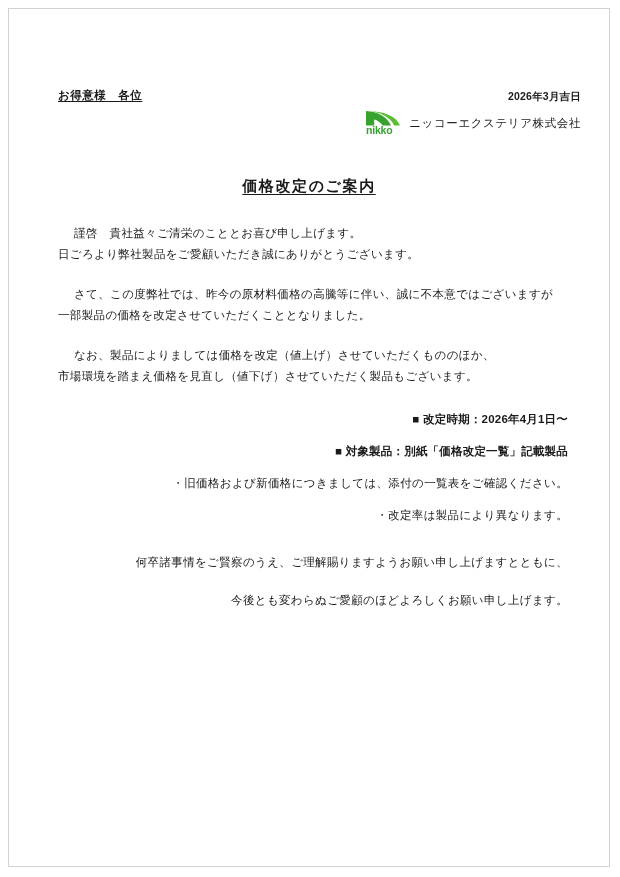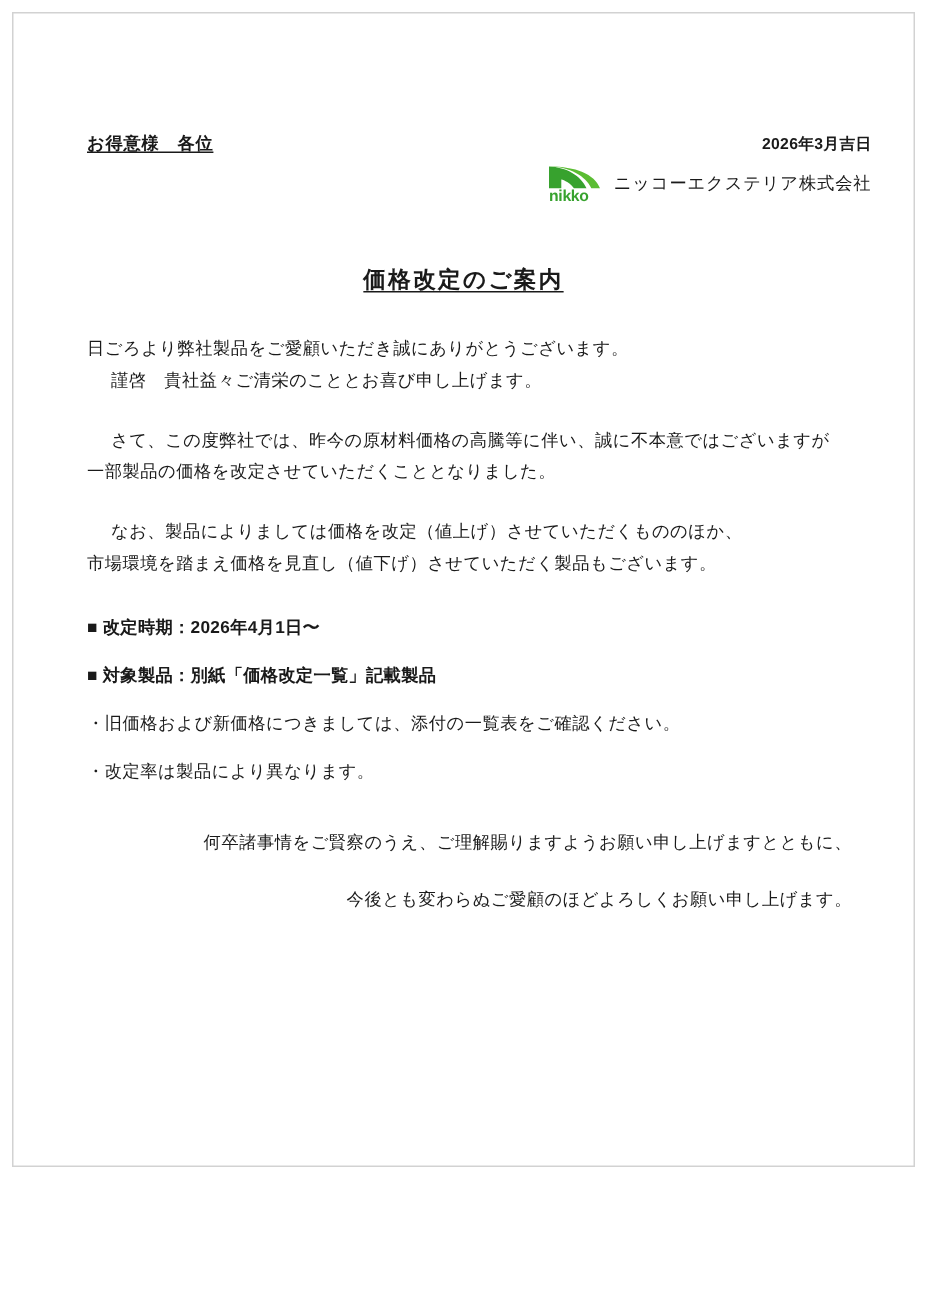--- a/index.html
+++ b/index.html
@@ -14,21 +14,21 @@
     color: #1a1a1a;
     overflow: hidden;
   }
 
   
   .page {
     position: absolute;
     left: 8px;
     top: 8px;
     width: 602px;
-    height: 770px;
+    height: 859px;
     background: #ffffff;
     border: 1px solid #d2d2d2;
     box-sizing: border-box;
   }
 
   .page-inner {
     position: relative;
     width: 100%;
     height: 100%;
   }
@@ -126,20 +126,21 @@
   .para .line {
     display: block;
     white-space: pre;
   }
   .para .line.indent {
     text-indent: 16px;
   }
 
   .notes {
     margin-top: 24px;
+    text-align: right;
   }
   .note-item {
     display: block;
     white-space: pre;
     margin-bottom: 16px;
     font-size: 11.5px;
     line-height: 16px;
   }
   .note-item.strong {
     font-weight: bold;
@@ -195,22 +196,22 @@
       </div>
     </div>
 
     <div class="doc-title">
       <span>価格改定のご案内</span>
     </div>
 
     <div class="body-area">
 
       <p class="para">
+        <span class="line indent">謹啓　貴社益々ご清栄のこととお喜び申し上げます。</span>
         <span class="line">日ごろより弊社製品をご愛顧いただき誠にありがとうございます。</span>
-        <span class="line indent">謹啓　貴社益々ご清栄のこととお喜び申し上げます。</span>
       </p>
 
       <p class="para">
         <span class="line indent">さて、この度弊社では、昨今の原材料価格の高騰等に伴い、誠に不本意ではございますが</span>
         <span class="line">一部製品の価格を改定させていただくこととなりました。</span>
       </p>
 
       <p class="para">
         <span class="line indent">なお、製品によりましては価格を改定（値上げ）させていただくもののほか、</span>
         <span class="line">市場環境を踏まえ価格を見直し（値下げ）させていただく製品もございます。</span>

